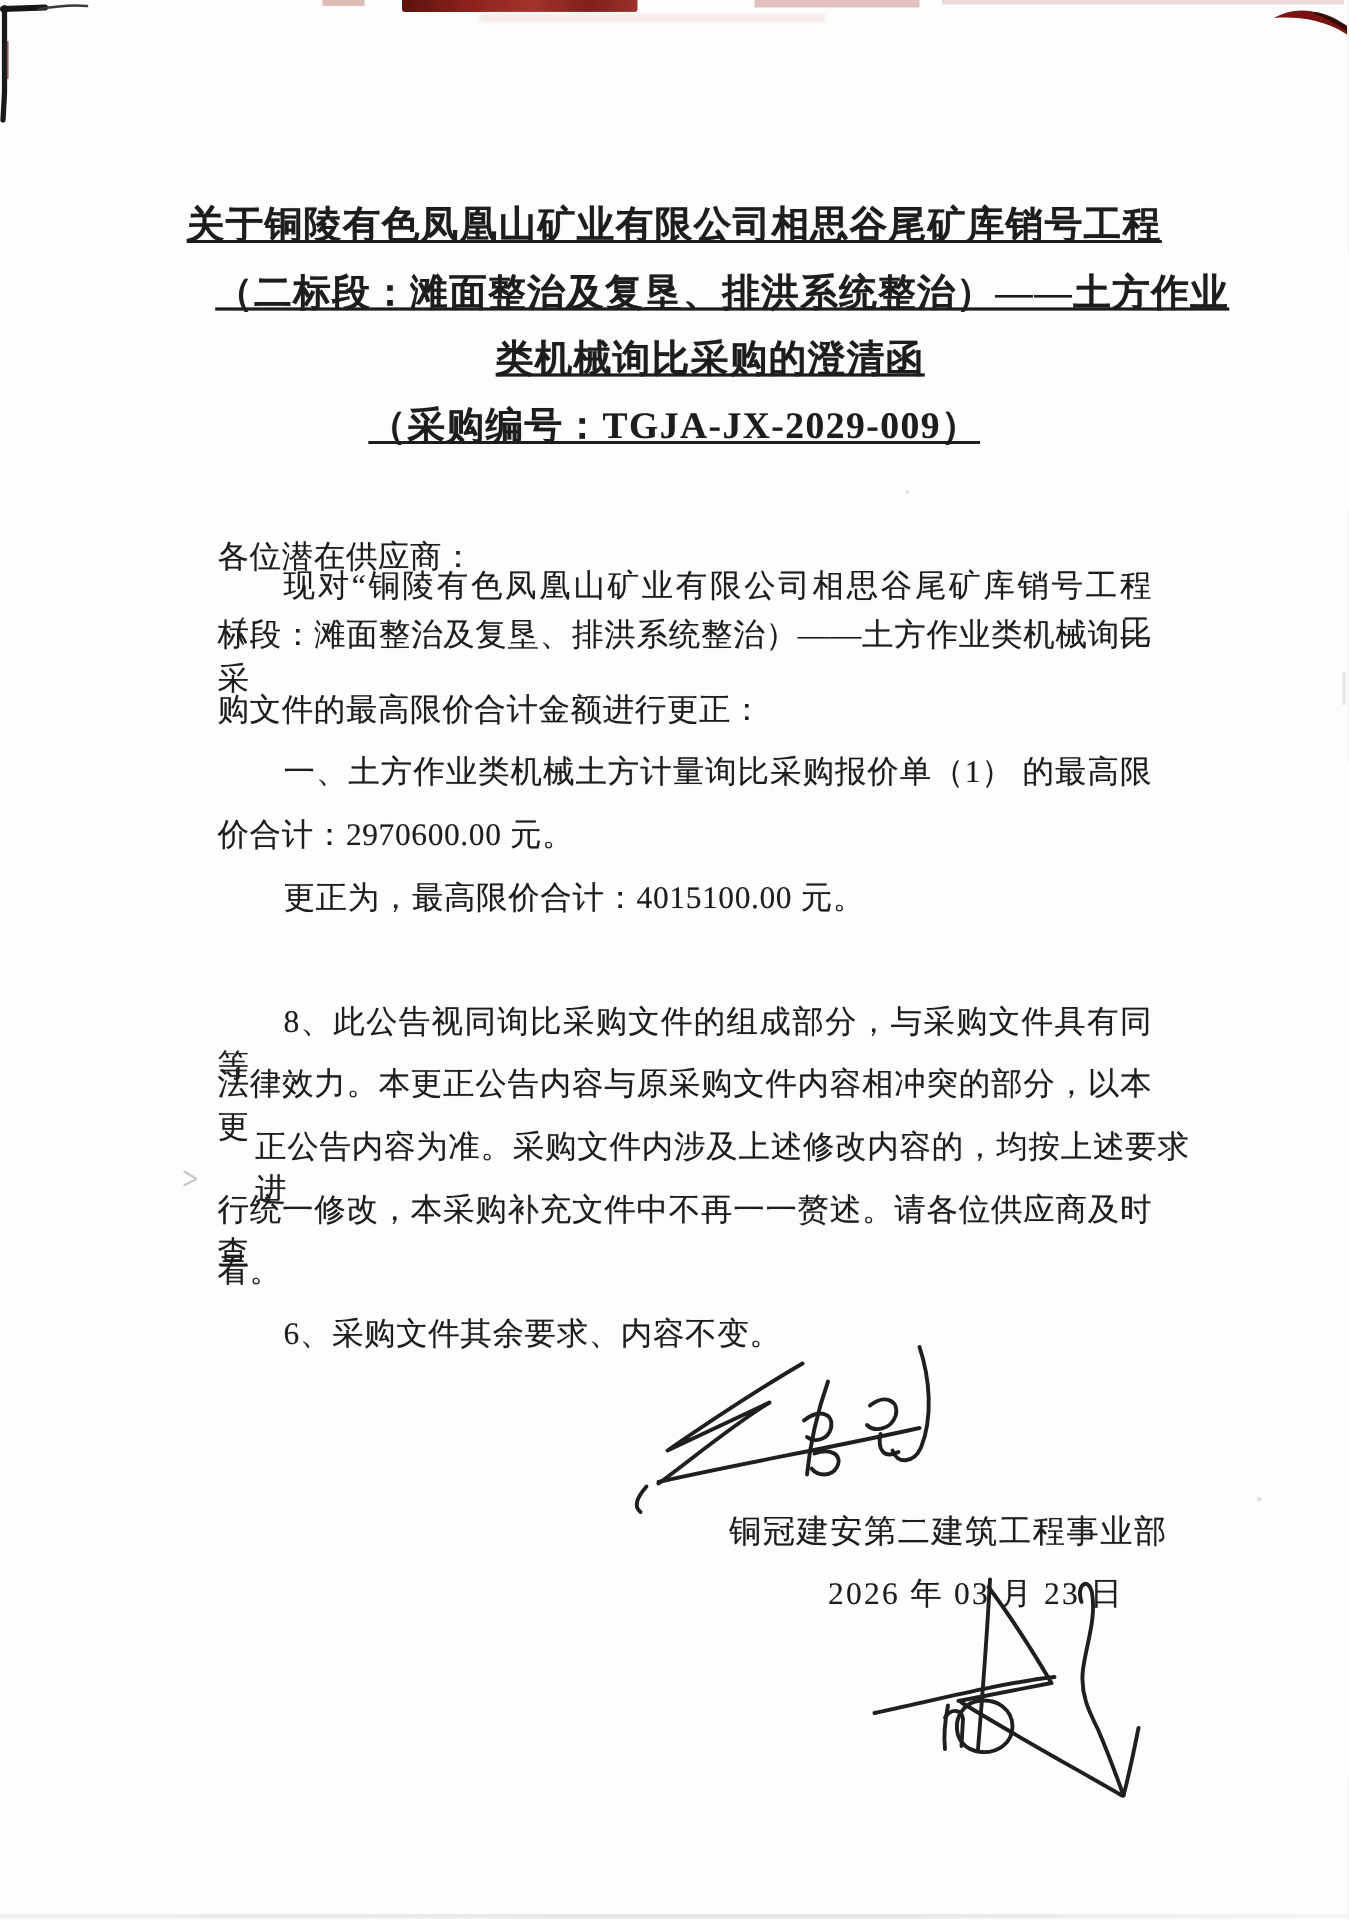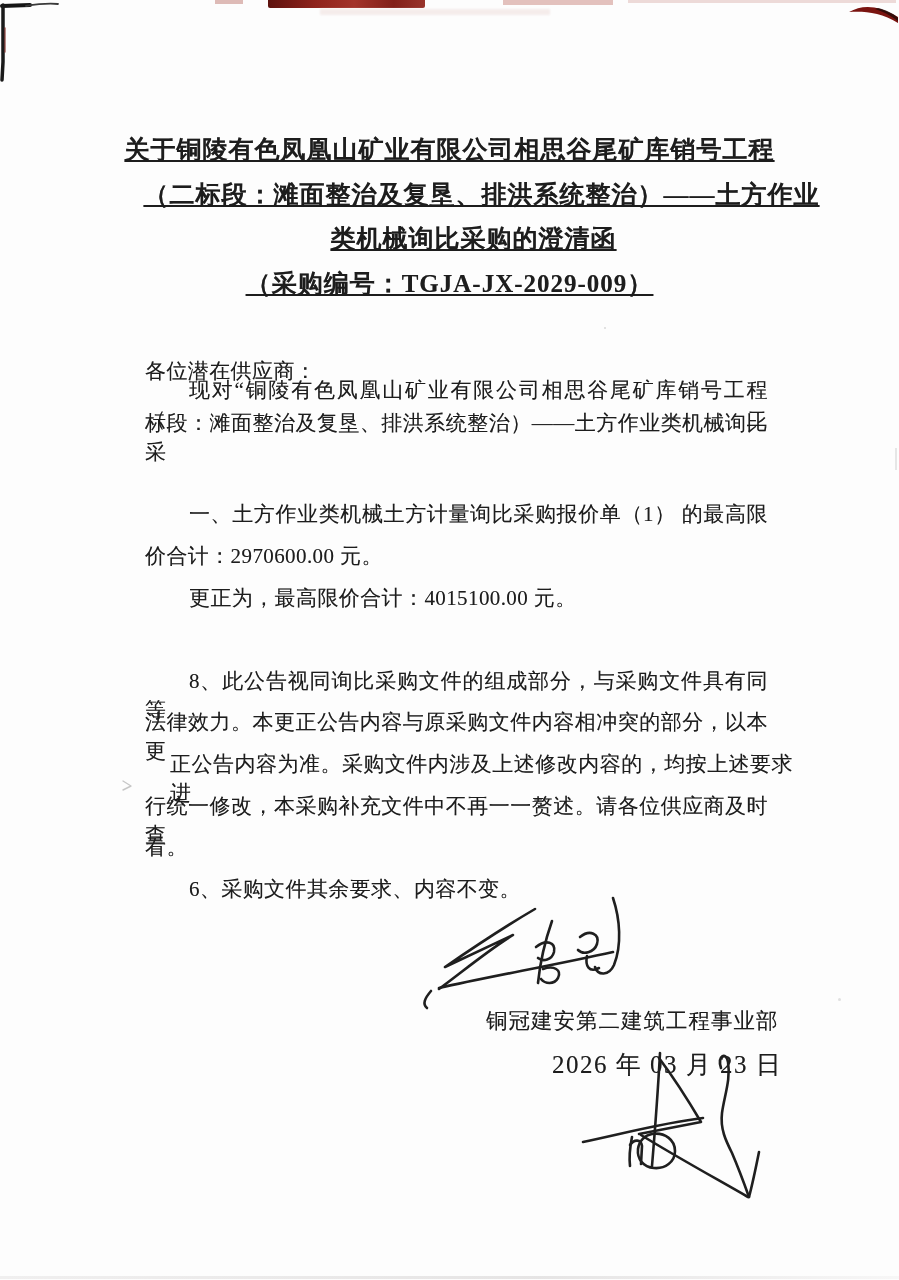--- a/index.html
+++ b/index.html
@@ -33,21 +33,21 @@
   .indent { text-indent:44px; }
   .bold { font-weight:700; }
   
   .dept {
     position:absolute; left:486px; top:1006px;
     font-size:21.5px; letter-spacing:1px; white-space:pre;
     text-shadow:0 0 .5px rgba(20,20,20,.4);
   }
   .date {
     position:absolute; left:552px; top:1048px;
-    font-size:25px; letter-spacing:1.5px; white-space:pre;
+    font-size:21px; letter-spacing:1.5px; white-space:pre;
     text-shadow:0 0 .5px rgba(20,20,20,.4);
   }
   
   .hw { position:absolute; pointer-events:none; }
   .hw path { fill:none; stroke:#1f1f1f; stroke-width:2.6; stroke-linecap:round; stroke-linejoin:round; }
   .strip { position:absolute; }
   .s1 { left:268px; top:0; width:157px; height:8px;
         background:linear-gradient(90deg,#5d120e 0%,#8f231c 30%,#a3342c 55%,#821f19 80%,#99342c 100%);
         border-radius:0 0 2px 2px; }
   .s2 { left:503px; top:0; width:110px; height:5px; background:#d9aca7; opacity:.75; }
@@ -86,20 +86,21 @@
       <div class="title-line" style="top: 133px;">关于铜陵有色凤凰山矿业有限公司相思谷尾矿库销号工程</div>
       <div class="title-line" style="top: 177.5px; padding-left: 32px;">（二标段：滩面整治及复垦、排洪系统整治）——土方作业</div>
       <div class="title-line" style="top: 222px; margin-left: 24px;">类机械询比采购的澄清函</div>
       <div class="title-line" style="top: 266.5px;">（采购编号：TGJA-JX-2029-009）</div>
     </div>
 
   <div class="body-block">
       <div class="body-line pre" style="top: 341px; margin-top: 16px;">各位潜在供应商：</div>
       <div class="body-line justify indent" style="top: 375.6px;">现对“铜陵有色凤凰山矿业有限公司相思谷尾矿库销号工程（二</div>
       <div class="body-line justify" style="top: 409px;">标段：滩面整治及复垦、排洪系统整治）——土方作业类机械询比采</div>
+      <div class="body-line pre" style="top: 458.8px;">购文件的最高限价合计金额进行更正：</div>
       <div class="body-line justify indent" style="top: 500.4px;">一、土方作业类机械土方计量询比采购报价单（1） 的最高限</div>
       <div class="body-line pre" style="top: 542px;">价合计：2970600.00 元。</div>
       <div class="body-line pre indent" style="top: 583.6px;">更正为，最高限价合计：4015100.00 元。</div>
       <div class="body-line justify indent" style="top: 666.8px;">8、此公告视同询比采购文件的组成部分，与采购文件具有同等</div>
       <div class="body-line justify" style="top: 708.4px;">法律效力。本更正公告内容与原采购文件内容相冲突的部分，以本更</div>
       <div class="body-line justify" style="top: 750px; margin-left: 25px;">正公告内容为准。采购文件内涉及上述修改内容的，均按上述要求进</div>
       <div class="body-line justify" style="top: 791.6px;">行统一修改，本采购补充文件中不再一一赘述。请各位供应商及时查</div>
       <div class="body-line pre" style="top: 833.2px;">看。</div>
       <div class="body-line pre indent" style="top: 874.8px;">6、采购文件其余要求、内容不变。</div>
     </div>

